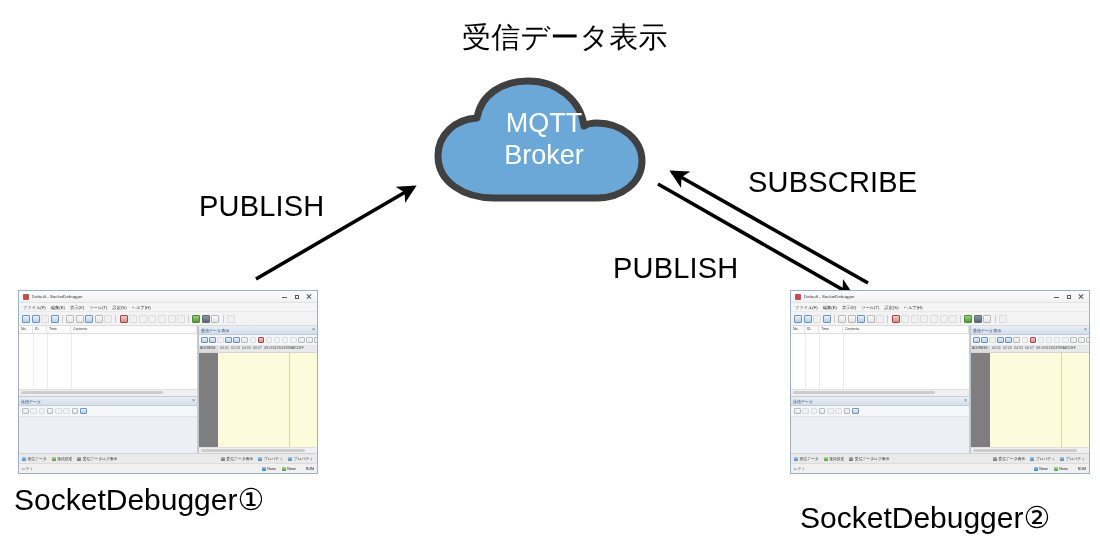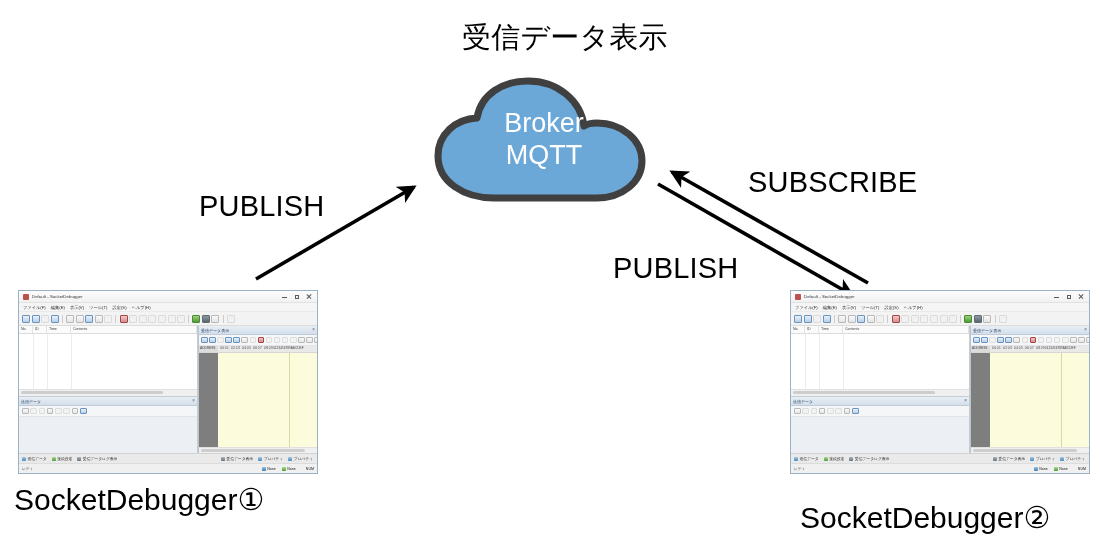--- a/index.html
+++ b/index.html
@@ -499,22 +499,22 @@
                C40,122 14,106 14,80
                C14,58 32,43 53,42
                C57,18 79,5 104,5
                C134,5 157,25 160,50
                C163,48 168,47 173,47
                C198,47 218,64 218,85
                C218,106 198,122 173,122
                Z" fill="#6BA8D8" stroke="#404040" stroke-width="7" stroke-linejoin="round"></path>
     </svg>
     <div id="cloud-text">
+      <div>MQTT</div>
       <div>Broker</div>
-      <div>MQTT</div>
     </div>
   </div>
 
   <svg id="arrows">
     <defs>
       <marker id="ah" viewBox="0 0 10 10" refX="8.4" refY="5" markerWidth="5.2" markerHeight="5.2" orient="auto-start-reverse">
         <path d="M0,0 L10,5 L0,10 L2.6,5 Z" fill="#000000"></path>
       </marker>
     </defs>
 

